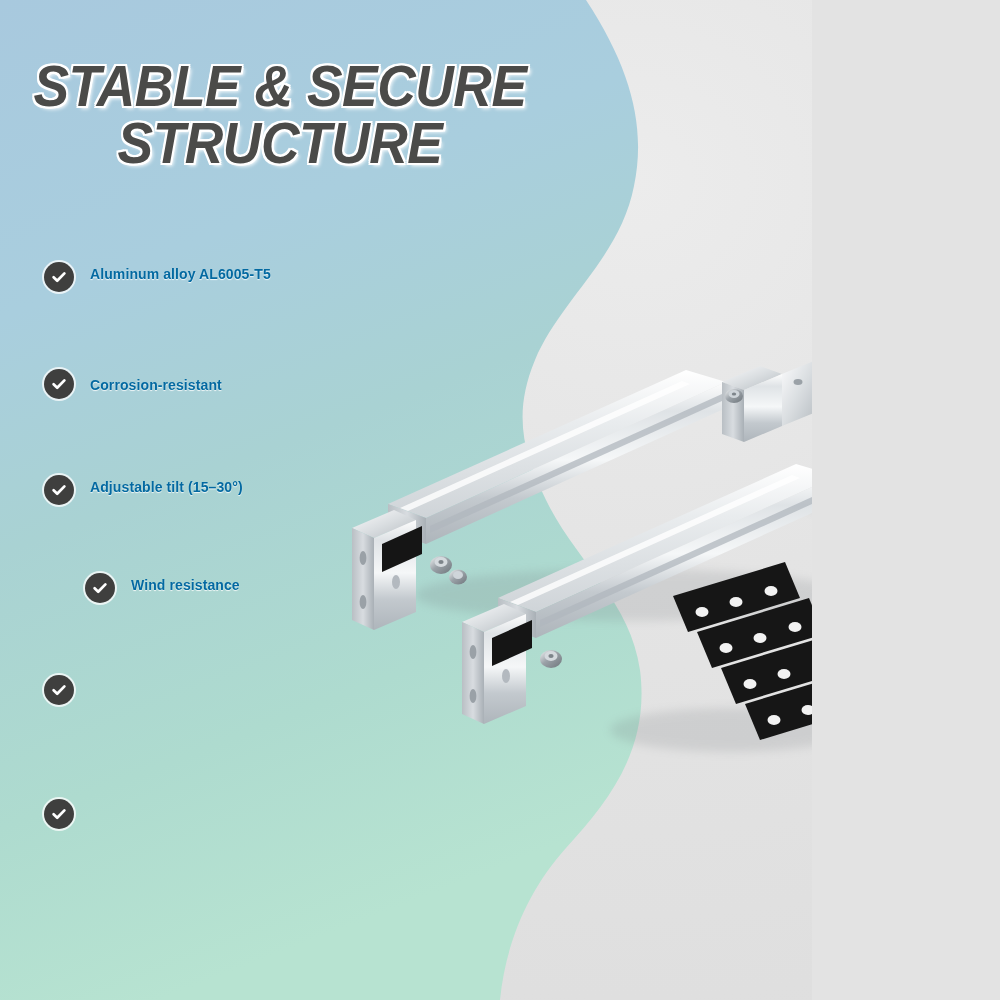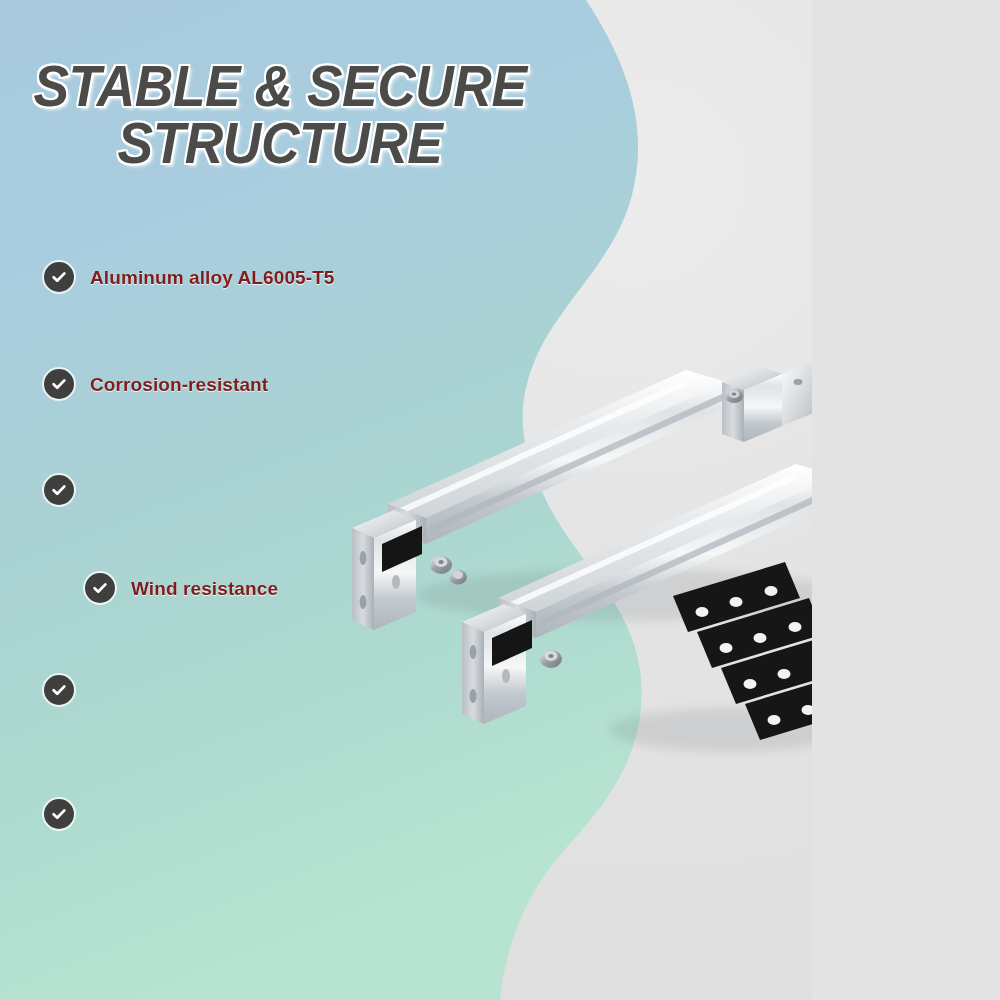--- a/index.html
+++ b/index.html
@@ -35,21 +35,21 @@
   
   .features{position:absolute;left:44px;top:262px;width:420px;}
   .feature{position:absolute;display:flex;align-items:flex-start;gap:16px;}
   .chk{
     flex:0 0 auto;width:30px;height:30px;border-radius:50%;
     background:#3f3f3e;position:relative;
     box-shadow:0 0 0 2px rgba(255,255,255,.75);
   }
   .chk svg{position:absolute;left:50%;top:50%;transform:translate(-50%,-50%);}
   .feature .txt{
-    font-size:19px;font-weight:700;color:#7f1d1d;line-height:1.25;
+    font-size:14px;font-weight:700;color:#0369a1;line-height:1.25;
     padding-top:4px;letter-spacing:.1px;
     text-shadow:0 1px 1px rgba(255,255,255,.85);
     white-space:pre-line;
   }
 
   
   .product{position:absolute;left:330px;top:330px;width:680px;height:520px;}
 </style>
 </head>
 <body>
@@ -88,35 +88,36 @@
 
     <div class="feature" style="top:0px;">
       <span class="chk">
         <svg width="18" height="18" viewBox="0 0 18 18">
             <path d="M3.6 9.3 L7.2 12.8 L14.4 5.4" fill="none" stroke="#ffffff" stroke-width="2.7" stroke-linecap="round" stroke-linejoin="round"></path>
           </svg>
       </span>
       <span class="txt">Aluminum alloy AL6005-T5</span>
     </div>
 
-    <div class="feature" style="top:107px;">
+    <div class="feature" style="top:107px;align-items:center;">
       <span class="chk">
         <svg width="18" height="18" viewBox="0 0 18 18">
             <path d="M3.6 9.3 L7.2 12.8 L14.4 5.4" fill="none" stroke="#ffffff" stroke-width="2.7" stroke-linecap="round" stroke-linejoin="round"></path>
           </svg>
       </span>
       <span class="txt">Corrosion-resistant</span>
     </div>
 
     <div class="feature" style="top:213px;">
       <span class="chk">
         <svg width="18" height="18" viewBox="0 0 18 18">
             <path d="M3.6 9.3 L7.2 12.8 L14.4 5.4" fill="none" stroke="#ffffff" stroke-width="2.7" stroke-linecap="round" stroke-linejoin="round"></path>
           </svg>
       </span>
+      <span class="txt">Adjustable tilt (15–30°)</span>
     </div>
 
     <div class="feature" style="top:311px;padding-left:41px;">
       <span class="chk">
         <svg width="18" height="18" viewBox="0 0 18 18">
             <path d="M3.6 9.3 L7.2 12.8 L14.4 5.4" fill="none" stroke="#ffffff" stroke-width="2.7" stroke-linecap="round" stroke-linejoin="round"></path>
           </svg>
       </span>
       <span class="txt">Wind resistance</span>
     </div>

